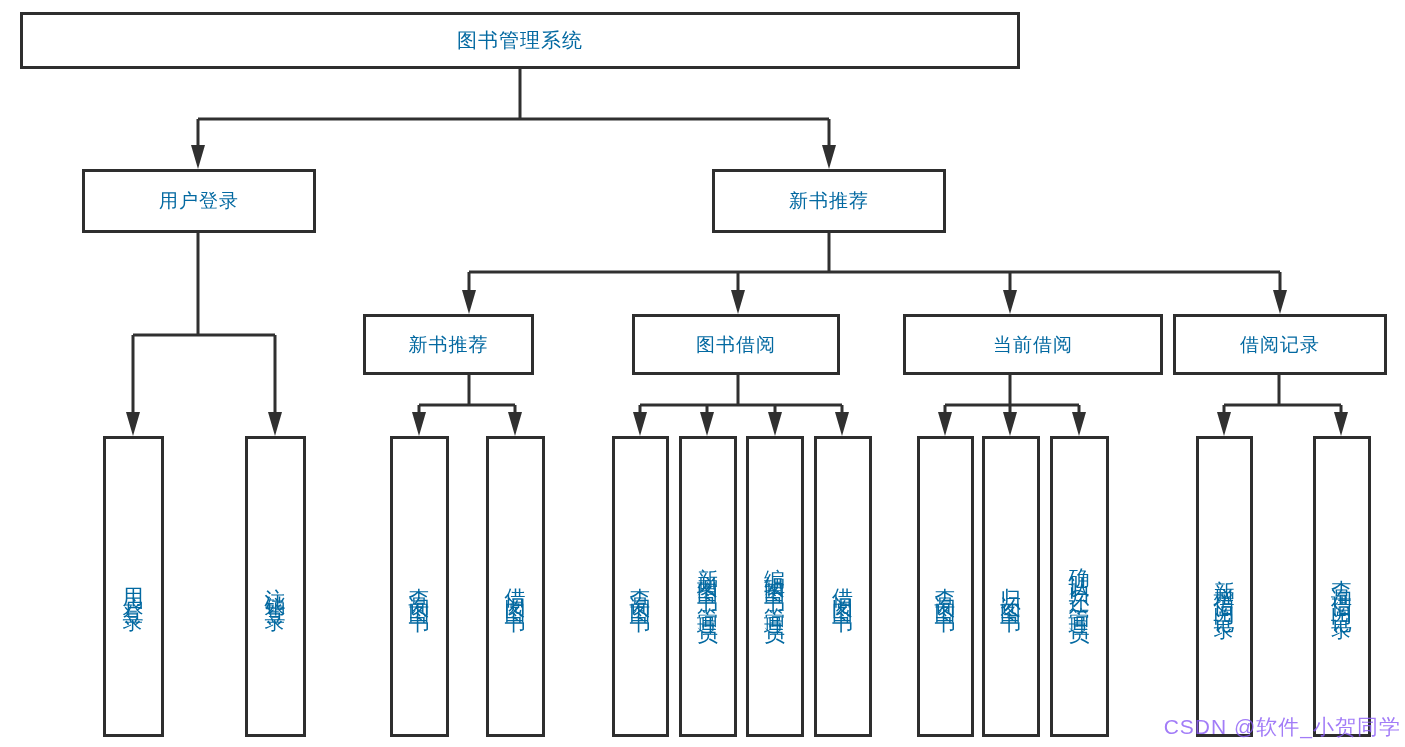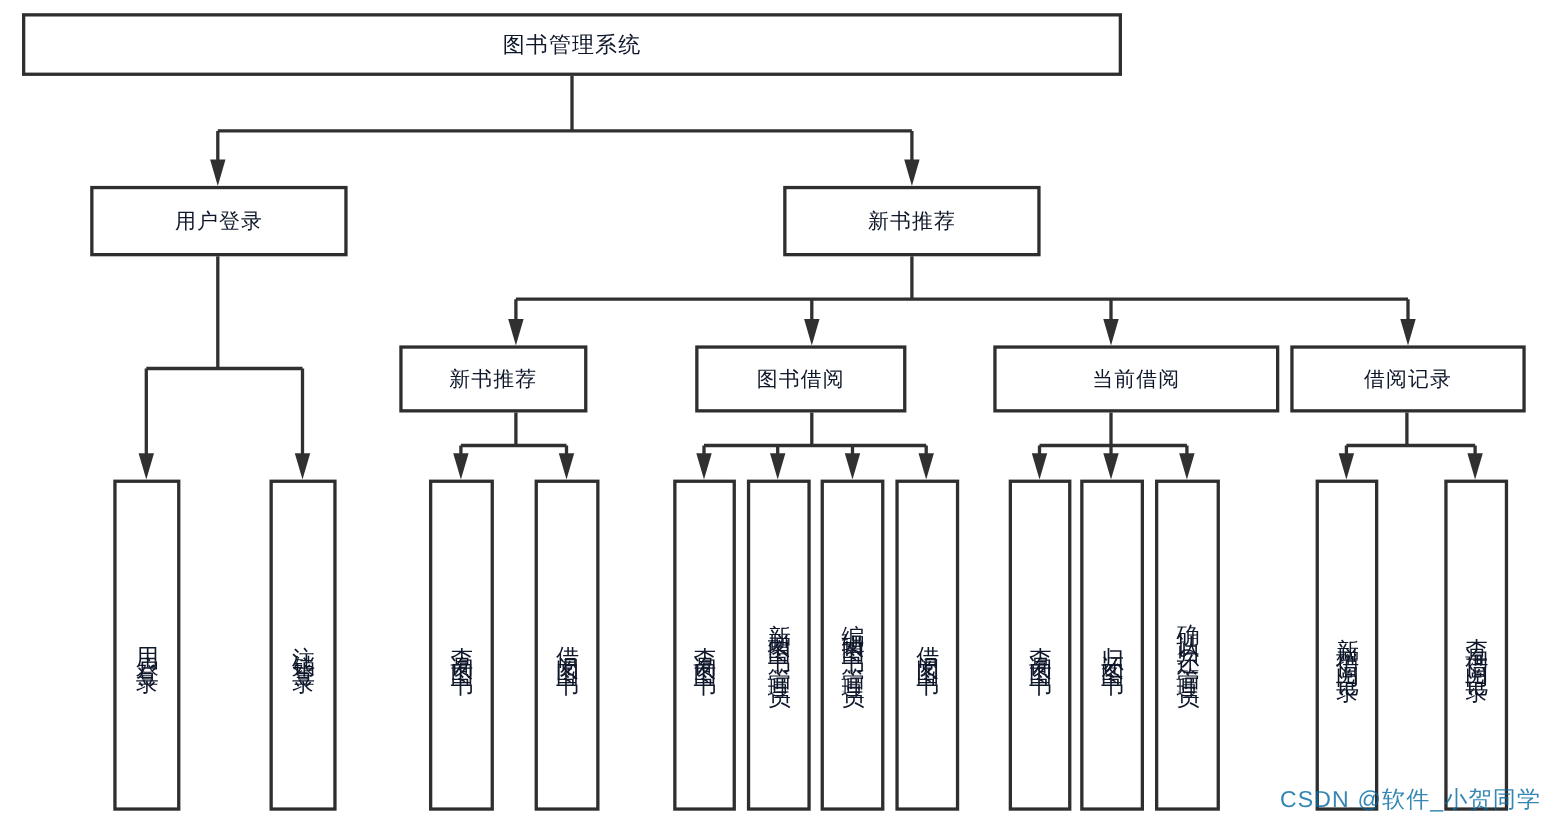--- a/index.html
+++ b/index.html
@@ -23,42 +23,42 @@
   }
   .node {
     position: absolute;
     box-sizing: border-box;
     border: 3px solid #2e2e2e;
     background: #ffffff;
     display: flex;
     align-items: center;
     justify-content: center;
     z-index: 2;
-    color: #0f172a;
+    color: #0369a1;
   }
   .node .lbl {
     font-size: 19px;
     letter-spacing: 1px;
     white-space: nowrap;
   }
   .node.root .lbl { font-size: 20px; }
   .node.v .lbl {
     writing-mode: vertical-rl;
     text-orientation: mixed;
     font-size: 21px;
     letter-spacing: 8px;
     line-height: 1;
     white-space: normal;
   }
   .watermark {
     position: absolute;
     right: 4px;
     bottom: 6px;
     font-size: 21px;
-    color: #0369a1;
+    color: #8b5cf6;
     opacity: 0.8;
     letter-spacing: 1px;
     z-index: 3;
     white-space: nowrap;
   }
 </style>
 </head>
 <body>
 
 <div class="canvas">
@@ -102,21 +102,21 @@
   <div class="node" style="left:82px; top:169px; width:234px; height:64px;">
     <span class="lbl">用户登录</span>
   </div>
   <div class="node" style="left:712px; top:169px; width:234px; height:64px;">
     <span class="lbl">新书推荐</span>
   </div>
 
   <div class="node" style="left:363px; top:314px; width:171px; height:61px;">
     <span class="lbl">新书推荐</span>
   </div>
-  <div class="node" style="left:632px; top:314px; width:192px; height:61px;">
+  <div class="node" style="left:632px; top:314px; width:208px; height:61px;">
     <span class="lbl">图书借阅</span>
   </div>
   <div class="node" style="left:903px; top:314px; width:260px; height:61px;">
     <span class="lbl">当前借阅</span>
   </div>
   <div class="node" style="left:1173px; top:314px; width:214px; height:61px;">
     <span class="lbl">借阅记录</span>
   </div>
 
   <div class="node v" style="left:103px; top:436px; width:61px; height:301px;">

